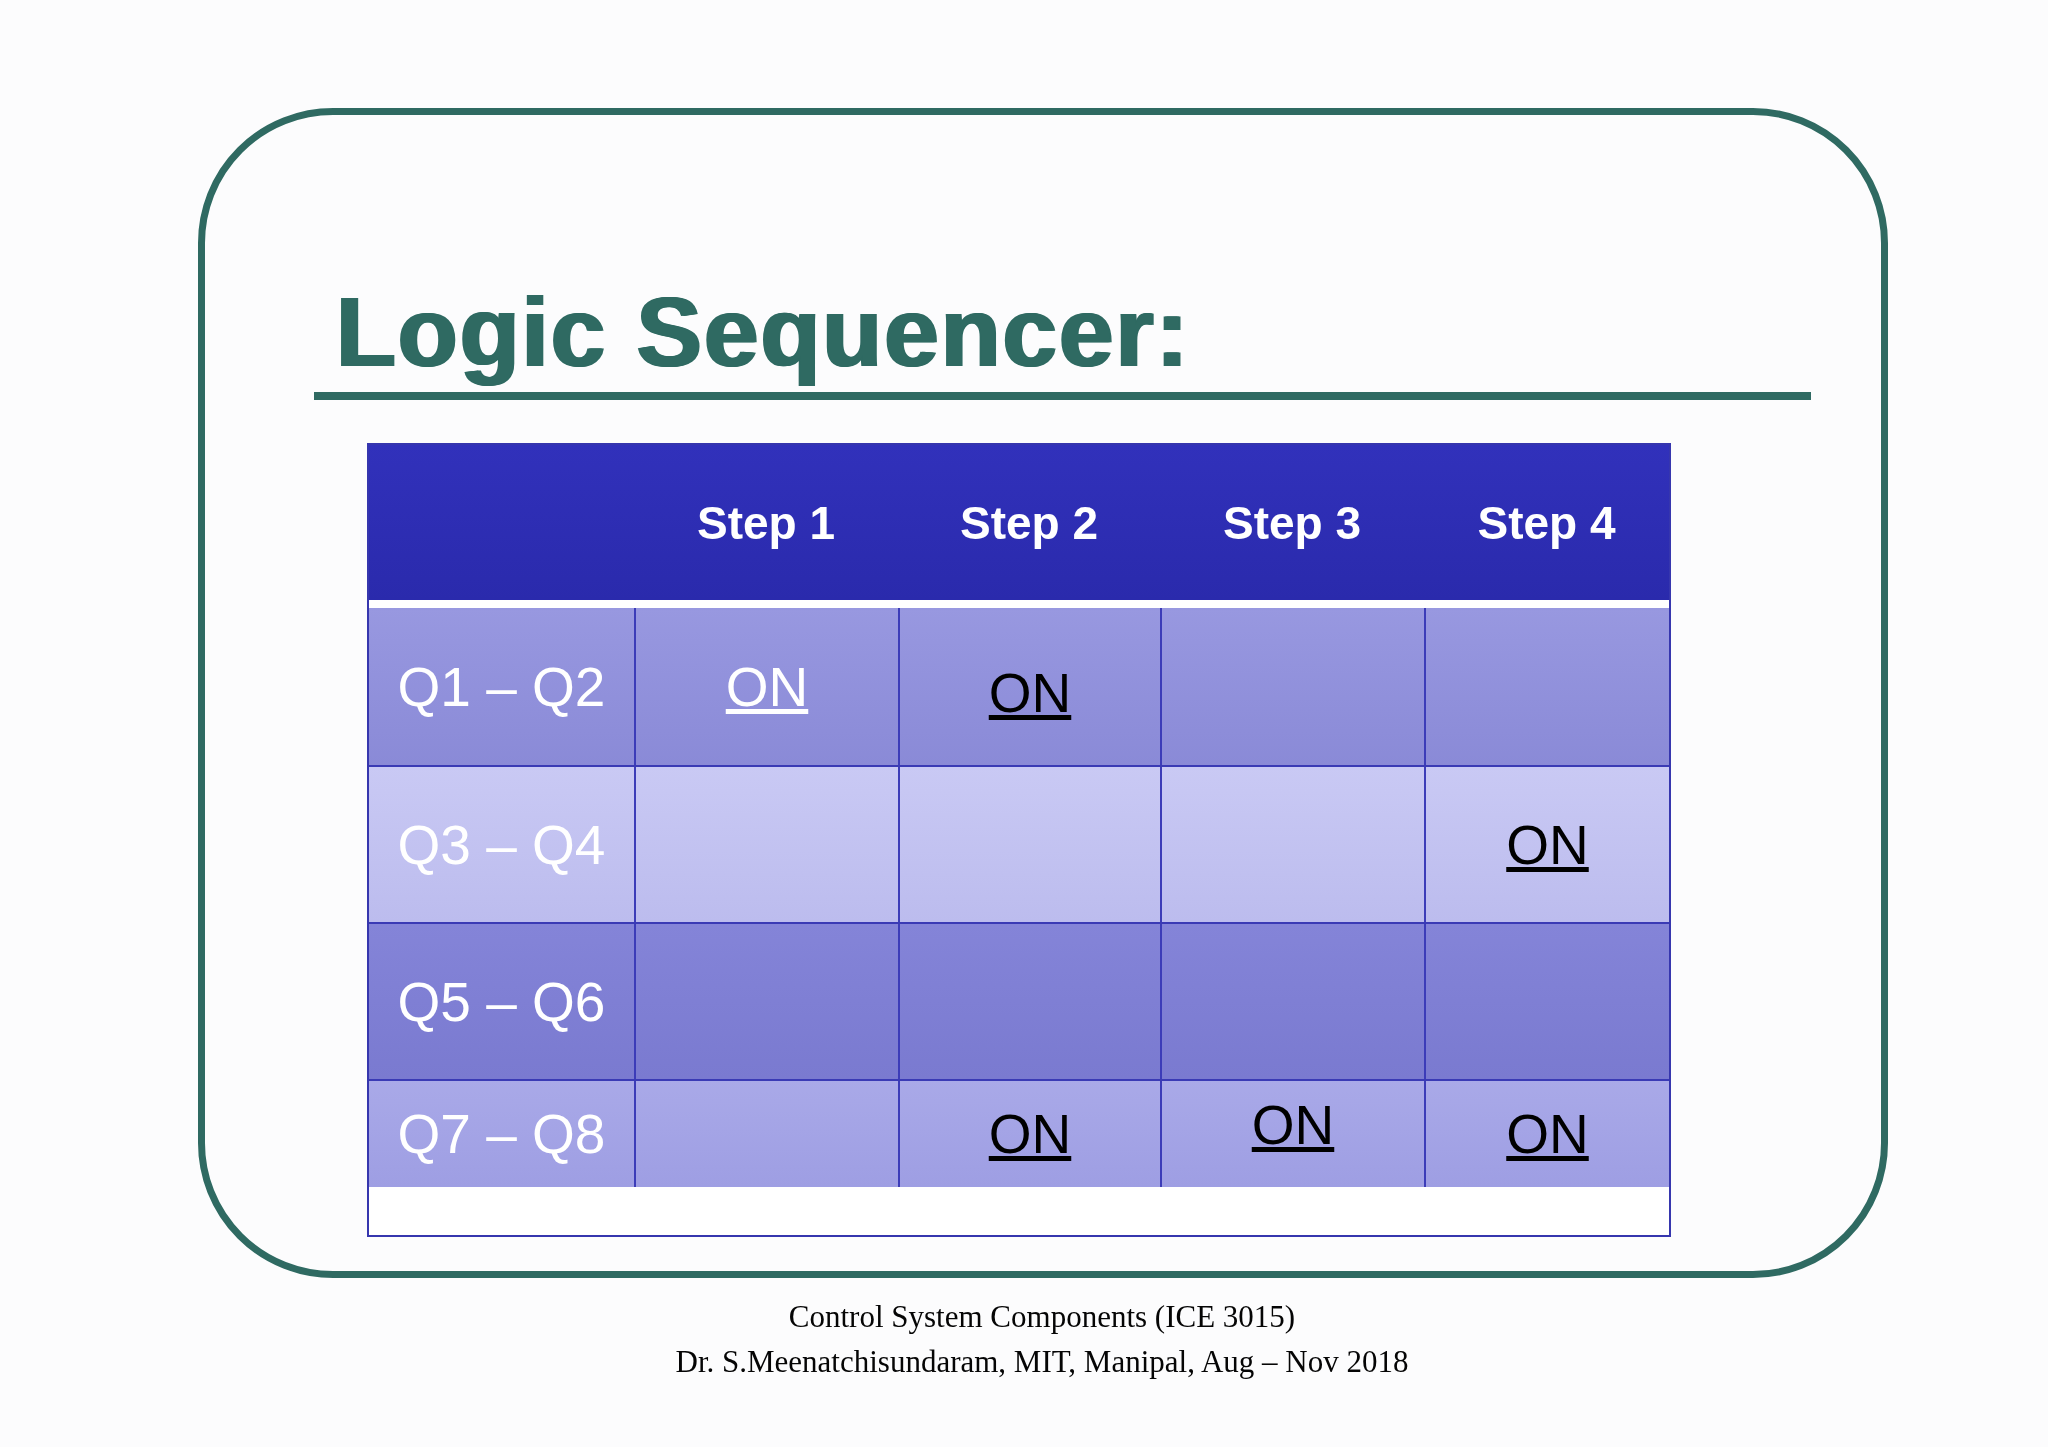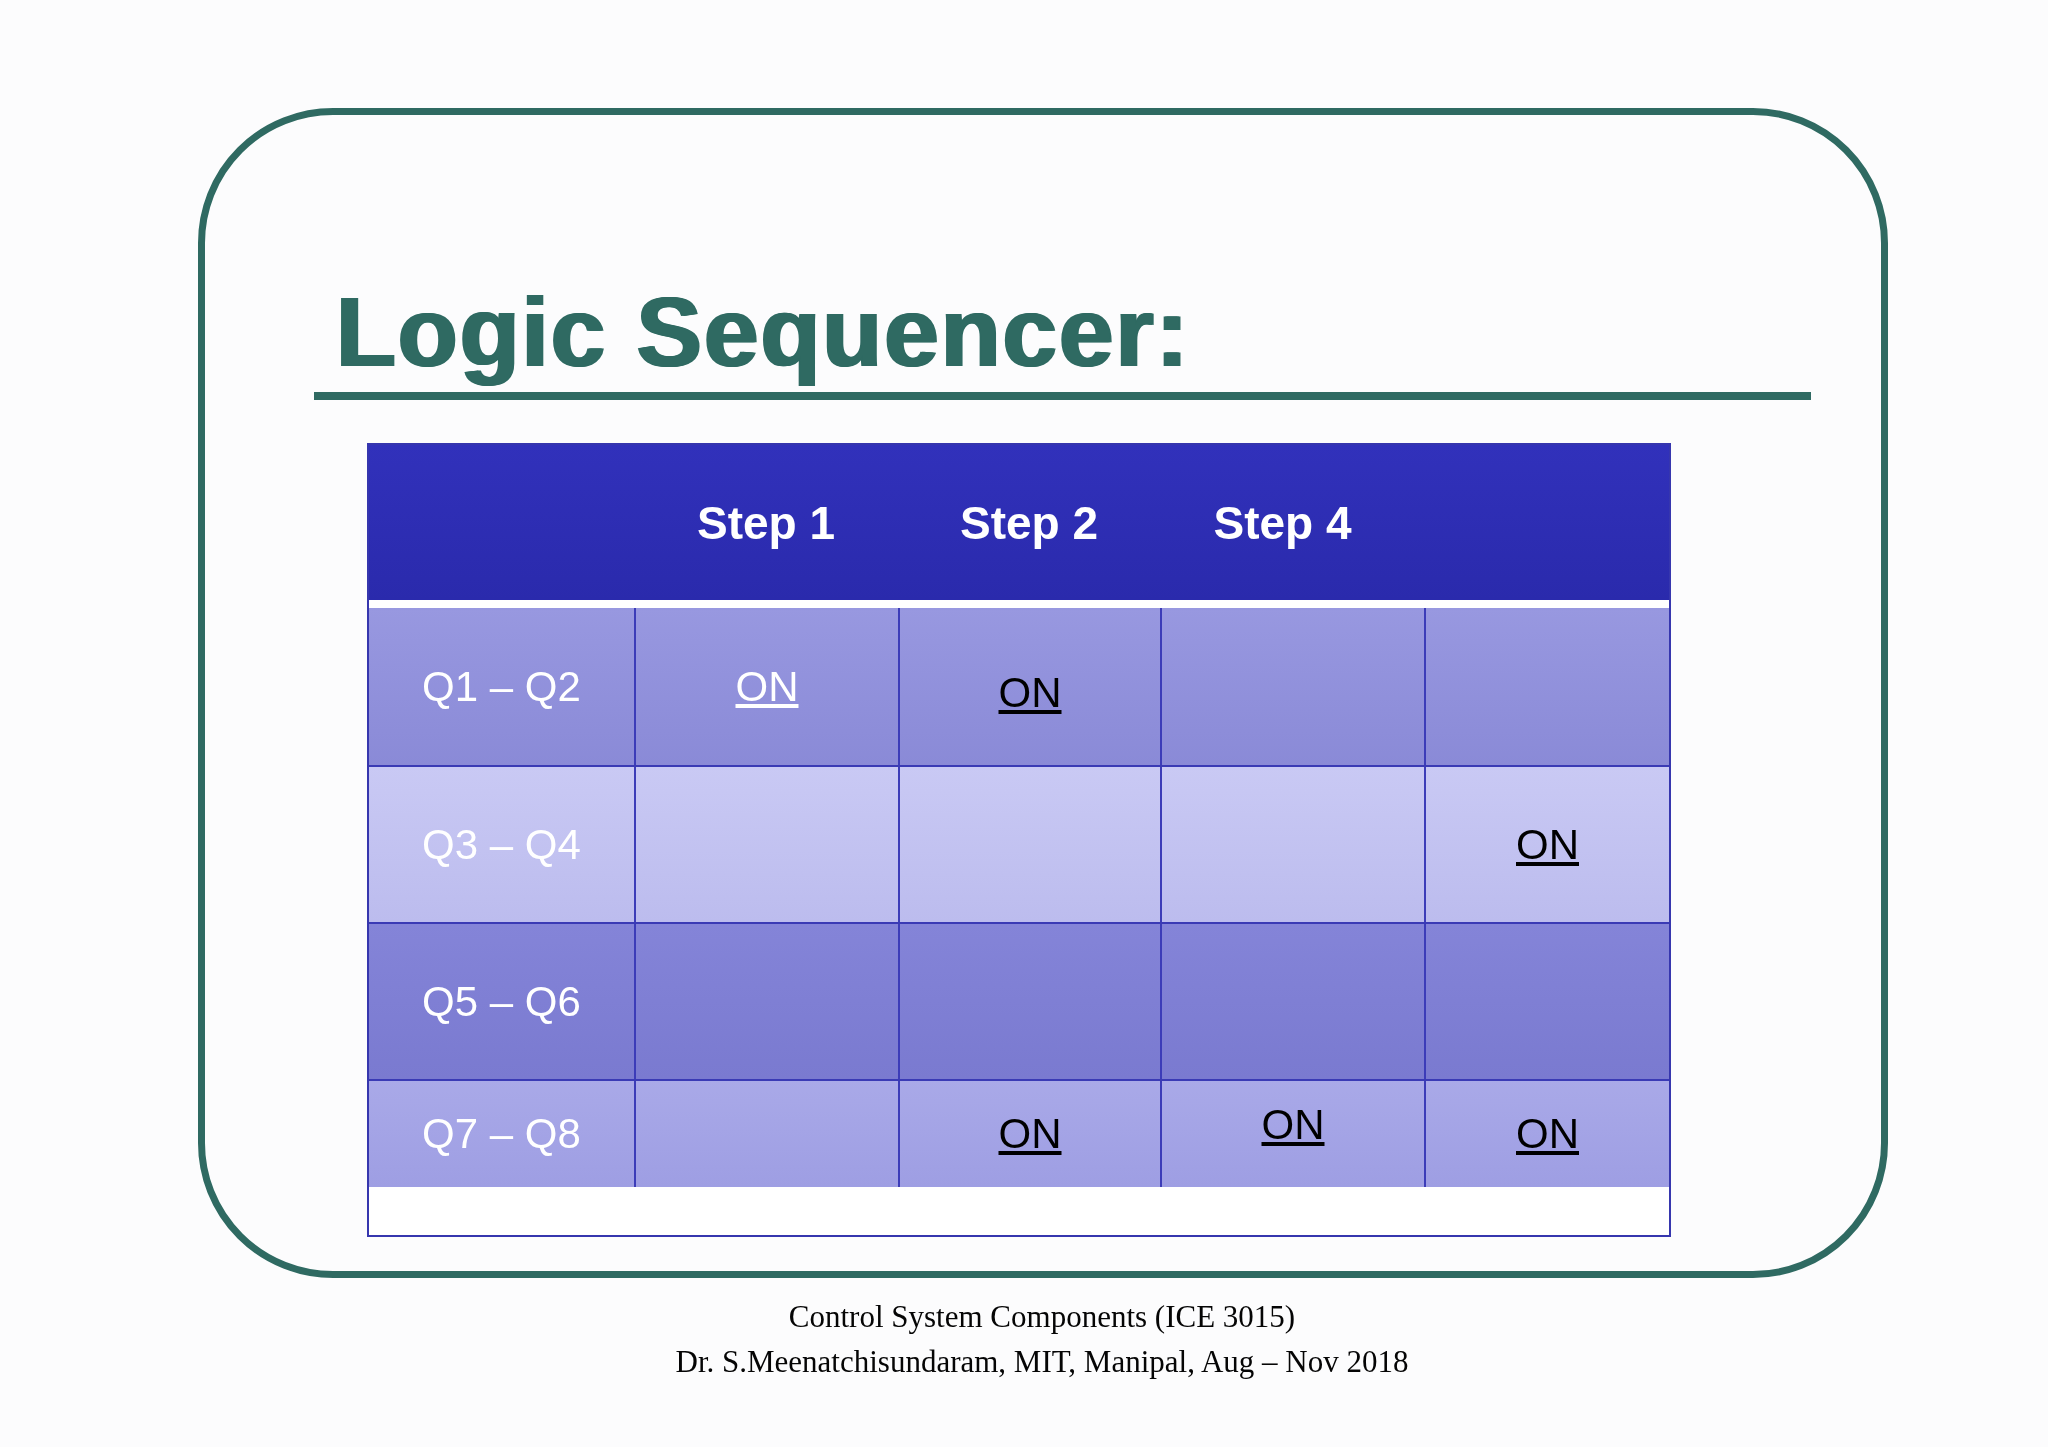--- a/index.html
+++ b/index.html
@@ -89,21 +89,21 @@
   .r1 { height: 157px; background: linear-gradient(180deg, #9898e0 0%, #8a8ad7 100%); }
   .r2 { height: 157px; background: linear-gradient(180deg, #c9c9f4 0%, #bcbcee 100%); }
   .r3 { height: 157px; background: linear-gradient(180deg, #8484d8 0%, #7a7ad0 100%); }
   .r4 { height: 108px; background: linear-gradient(180deg, #a9a9e8 0%, #9e9ee3 100%); }
 
   .cell {
     display: flex;
     align-items: center;
     justify-content: center;
     box-sizing: border-box;
-    font-size: 42px;
+    font-size: 55px;
     color: #000000;
   }
   .trow .cell + .cell { border-left: 2px solid #3c3cb8; text-decoration: underline; }
 
   .c1 { width: 265px; }
   .c2 { width: 264px; }
   .c3 { width: 262px; }
   .c4 { width: 264px; }
   .c5 { width: 245px; }
 
@@ -136,20 +136,21 @@
 
   <div class="slide-title">Logic Sequencer:</div>
   <div class="title-rule"></div>
 
   <div class="seq-table">
 
     <div class="thead">
       <div class="hcell c1"></div>
       <div class="hcell c2">Step 1</div>
       <div class="hcell c3">Step 2</div>
+      <div class="hcell c4">Step 3</div>
       <div class="hcell c5">Step 4</div>
     </div>
 
     <div class="hsep"></div>
 
     <div class="trow r1">
       <div class="cell c1 label">Q1 – Q2</div>
       <div class="cell c2">
           <span class="cv">ON</span>
         </div>

